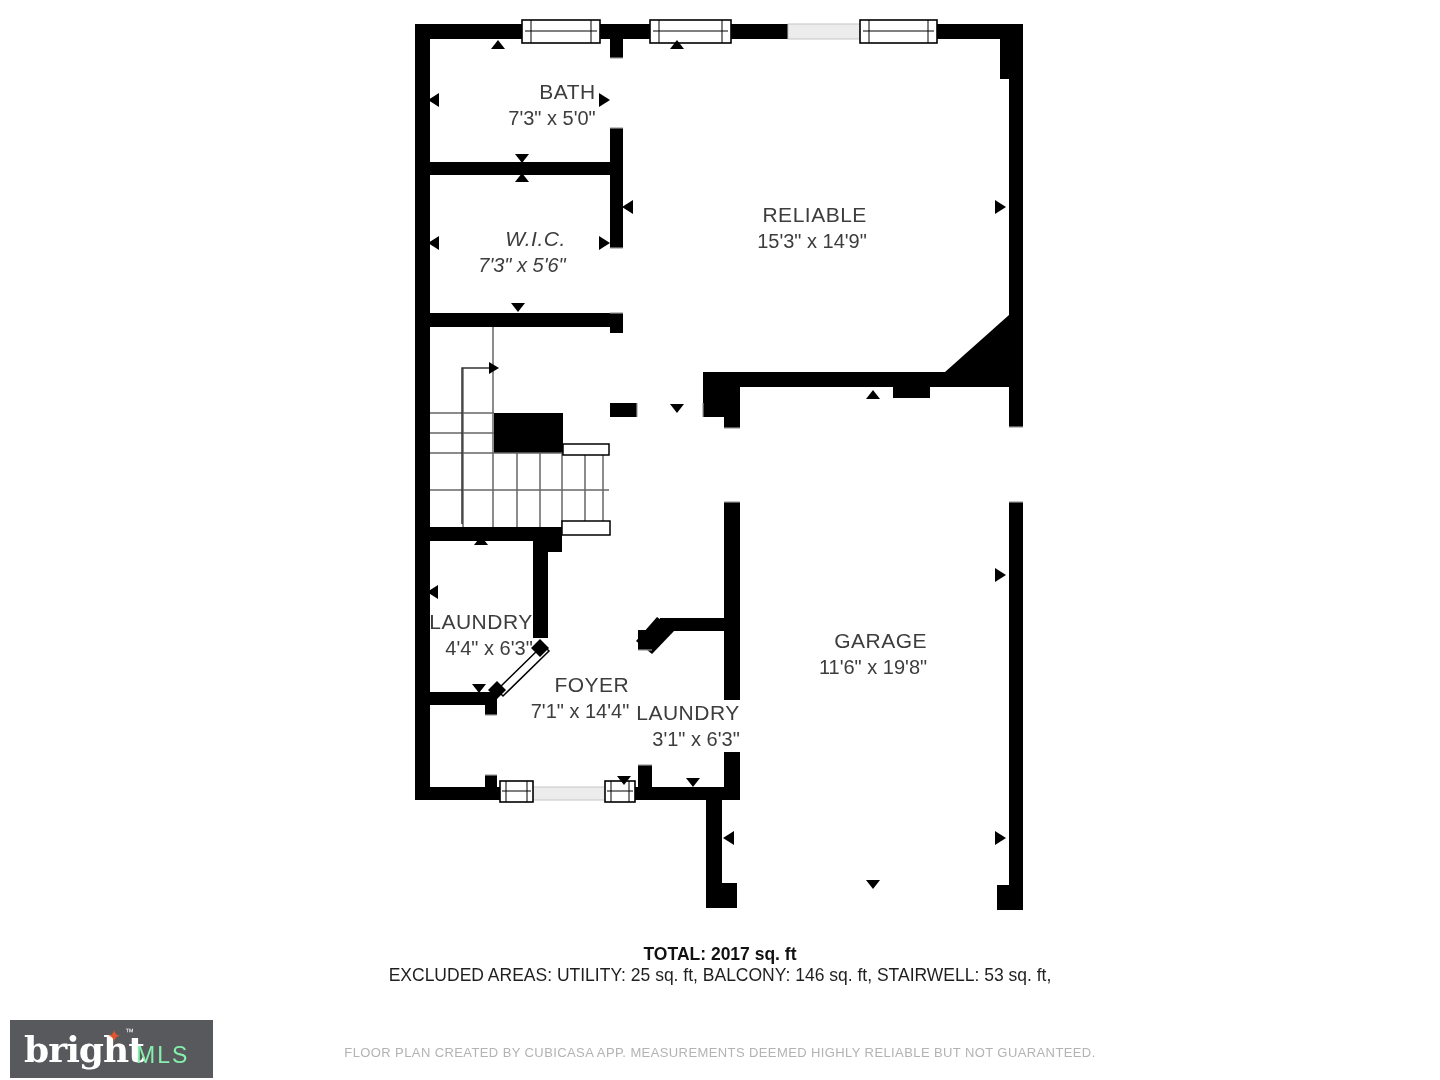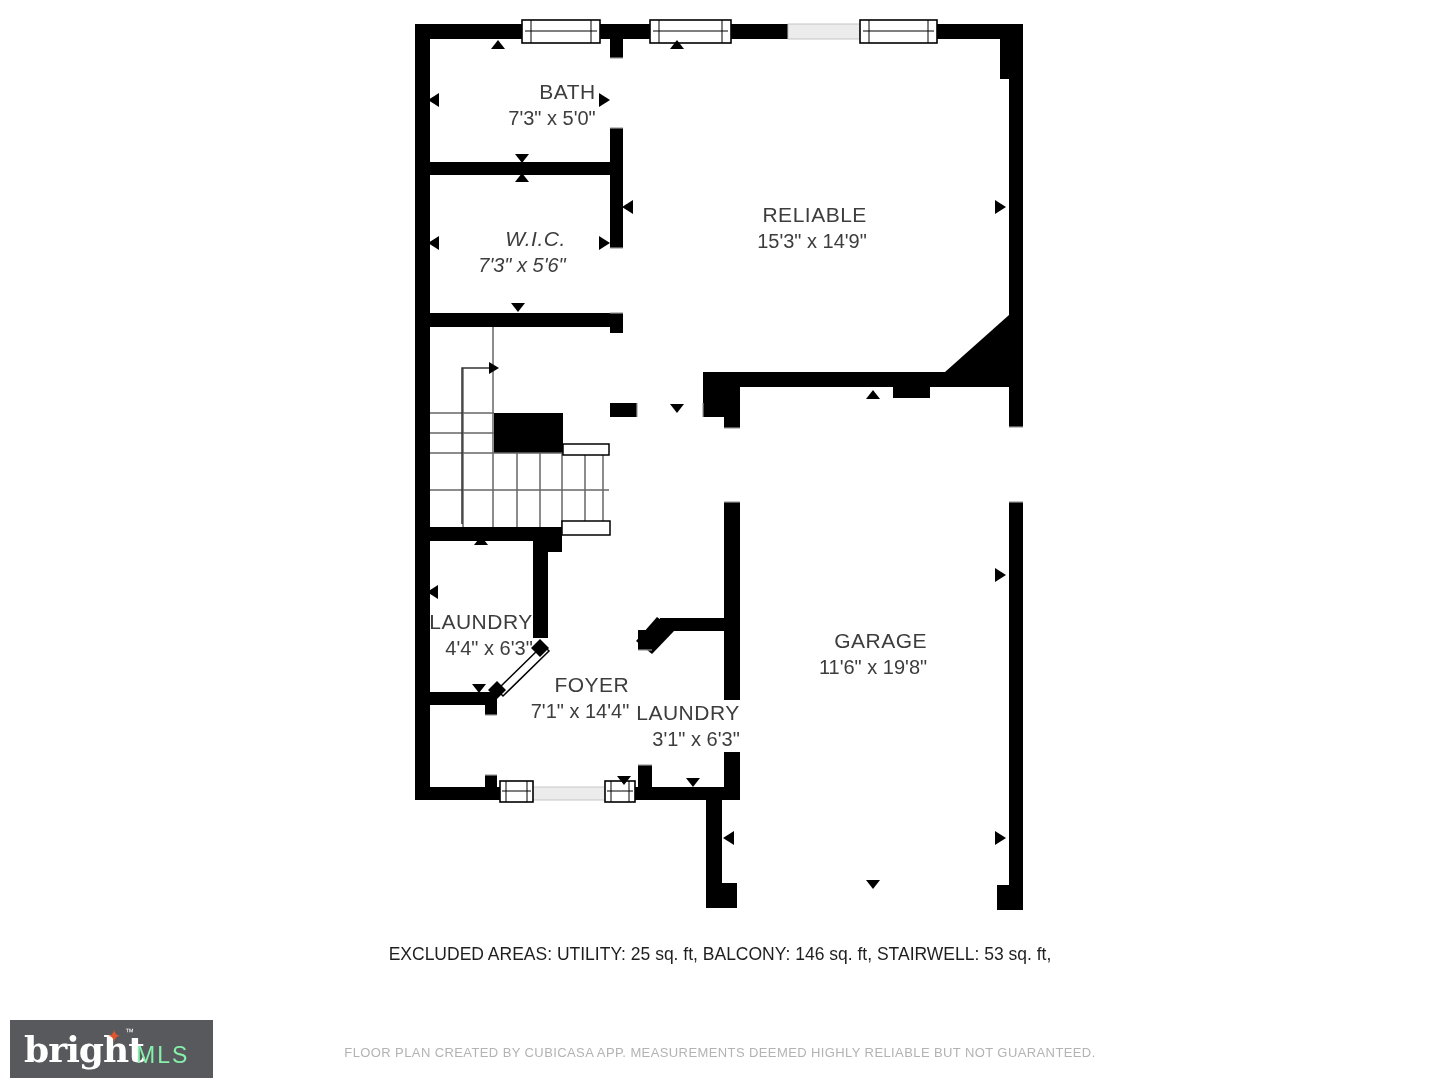--- a/index.html
+++ b/index.html
@@ -230,20 +230,21 @@
   <div class="room-label halo" style="left:688px; top:726px;">
     <div class="room-name">LAUNDRY</div>
     <div class="room-dims">3'1" x 6'3"</div>
   </div>
   <div class="room-label" style="left:873px; top:654px;">
     <div class="room-name">GARAGE</div>
     <div class="room-dims">11'6" x 19'8"</div>
   </div>
 
   <div class="summary">
+    <div class="total">TOTAL: 2017 sq. ft</div>
     <div>EXCLUDED AREAS: UTILITY: 25 sq. ft, BALCONY: 146 sq. ft, STAIRWELL: 53 sq. ft,</div>
   </div>
   <div class="disclaimer">FLOOR PLAN CREATED BY CUBICASA APP. MEASUREMENTS DEEMED HIGHLY RELIABLE BUT NOT GUARANTEED.</div>
 
   <div class="logo" style="background: rgb(88, 89, 92);">
     <span class="logo-brand">bright</span>
     <span class="logo-star" style="color: rgb(225, 86, 44);">✦</span>
     <span class="logo-tm">™</span>
     <span class="logo-suffix">MLS</span>
   </div>

